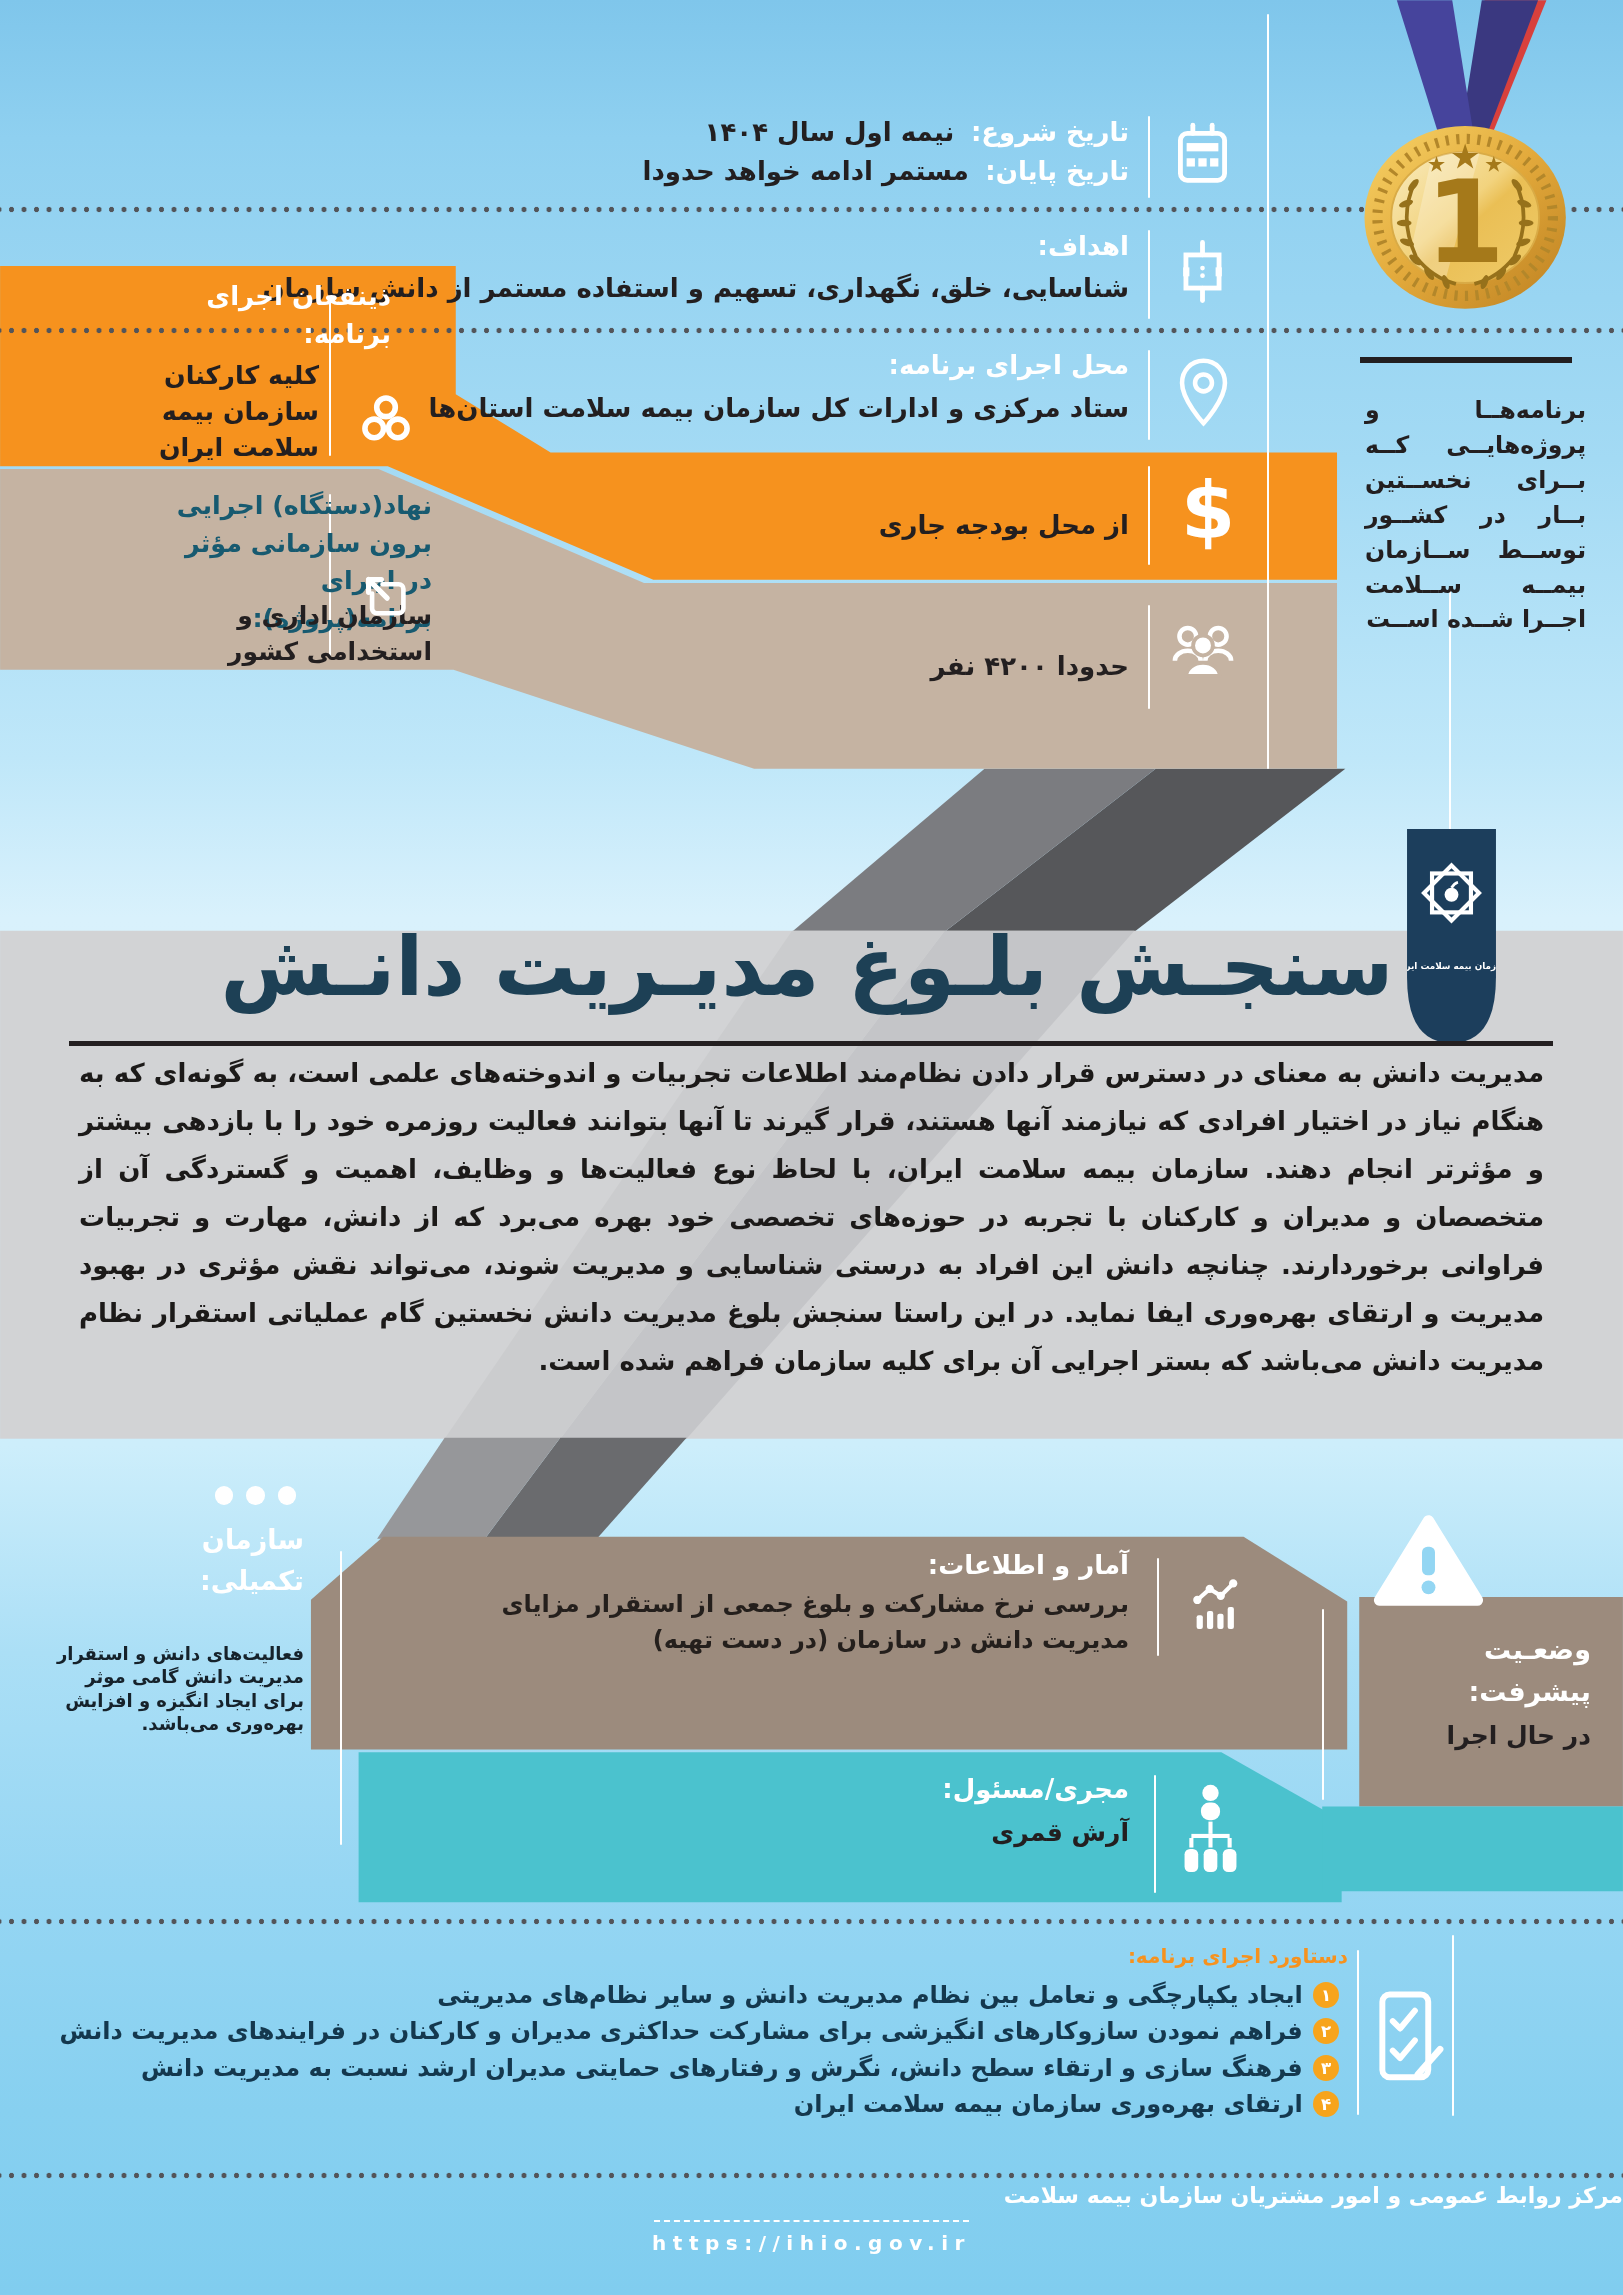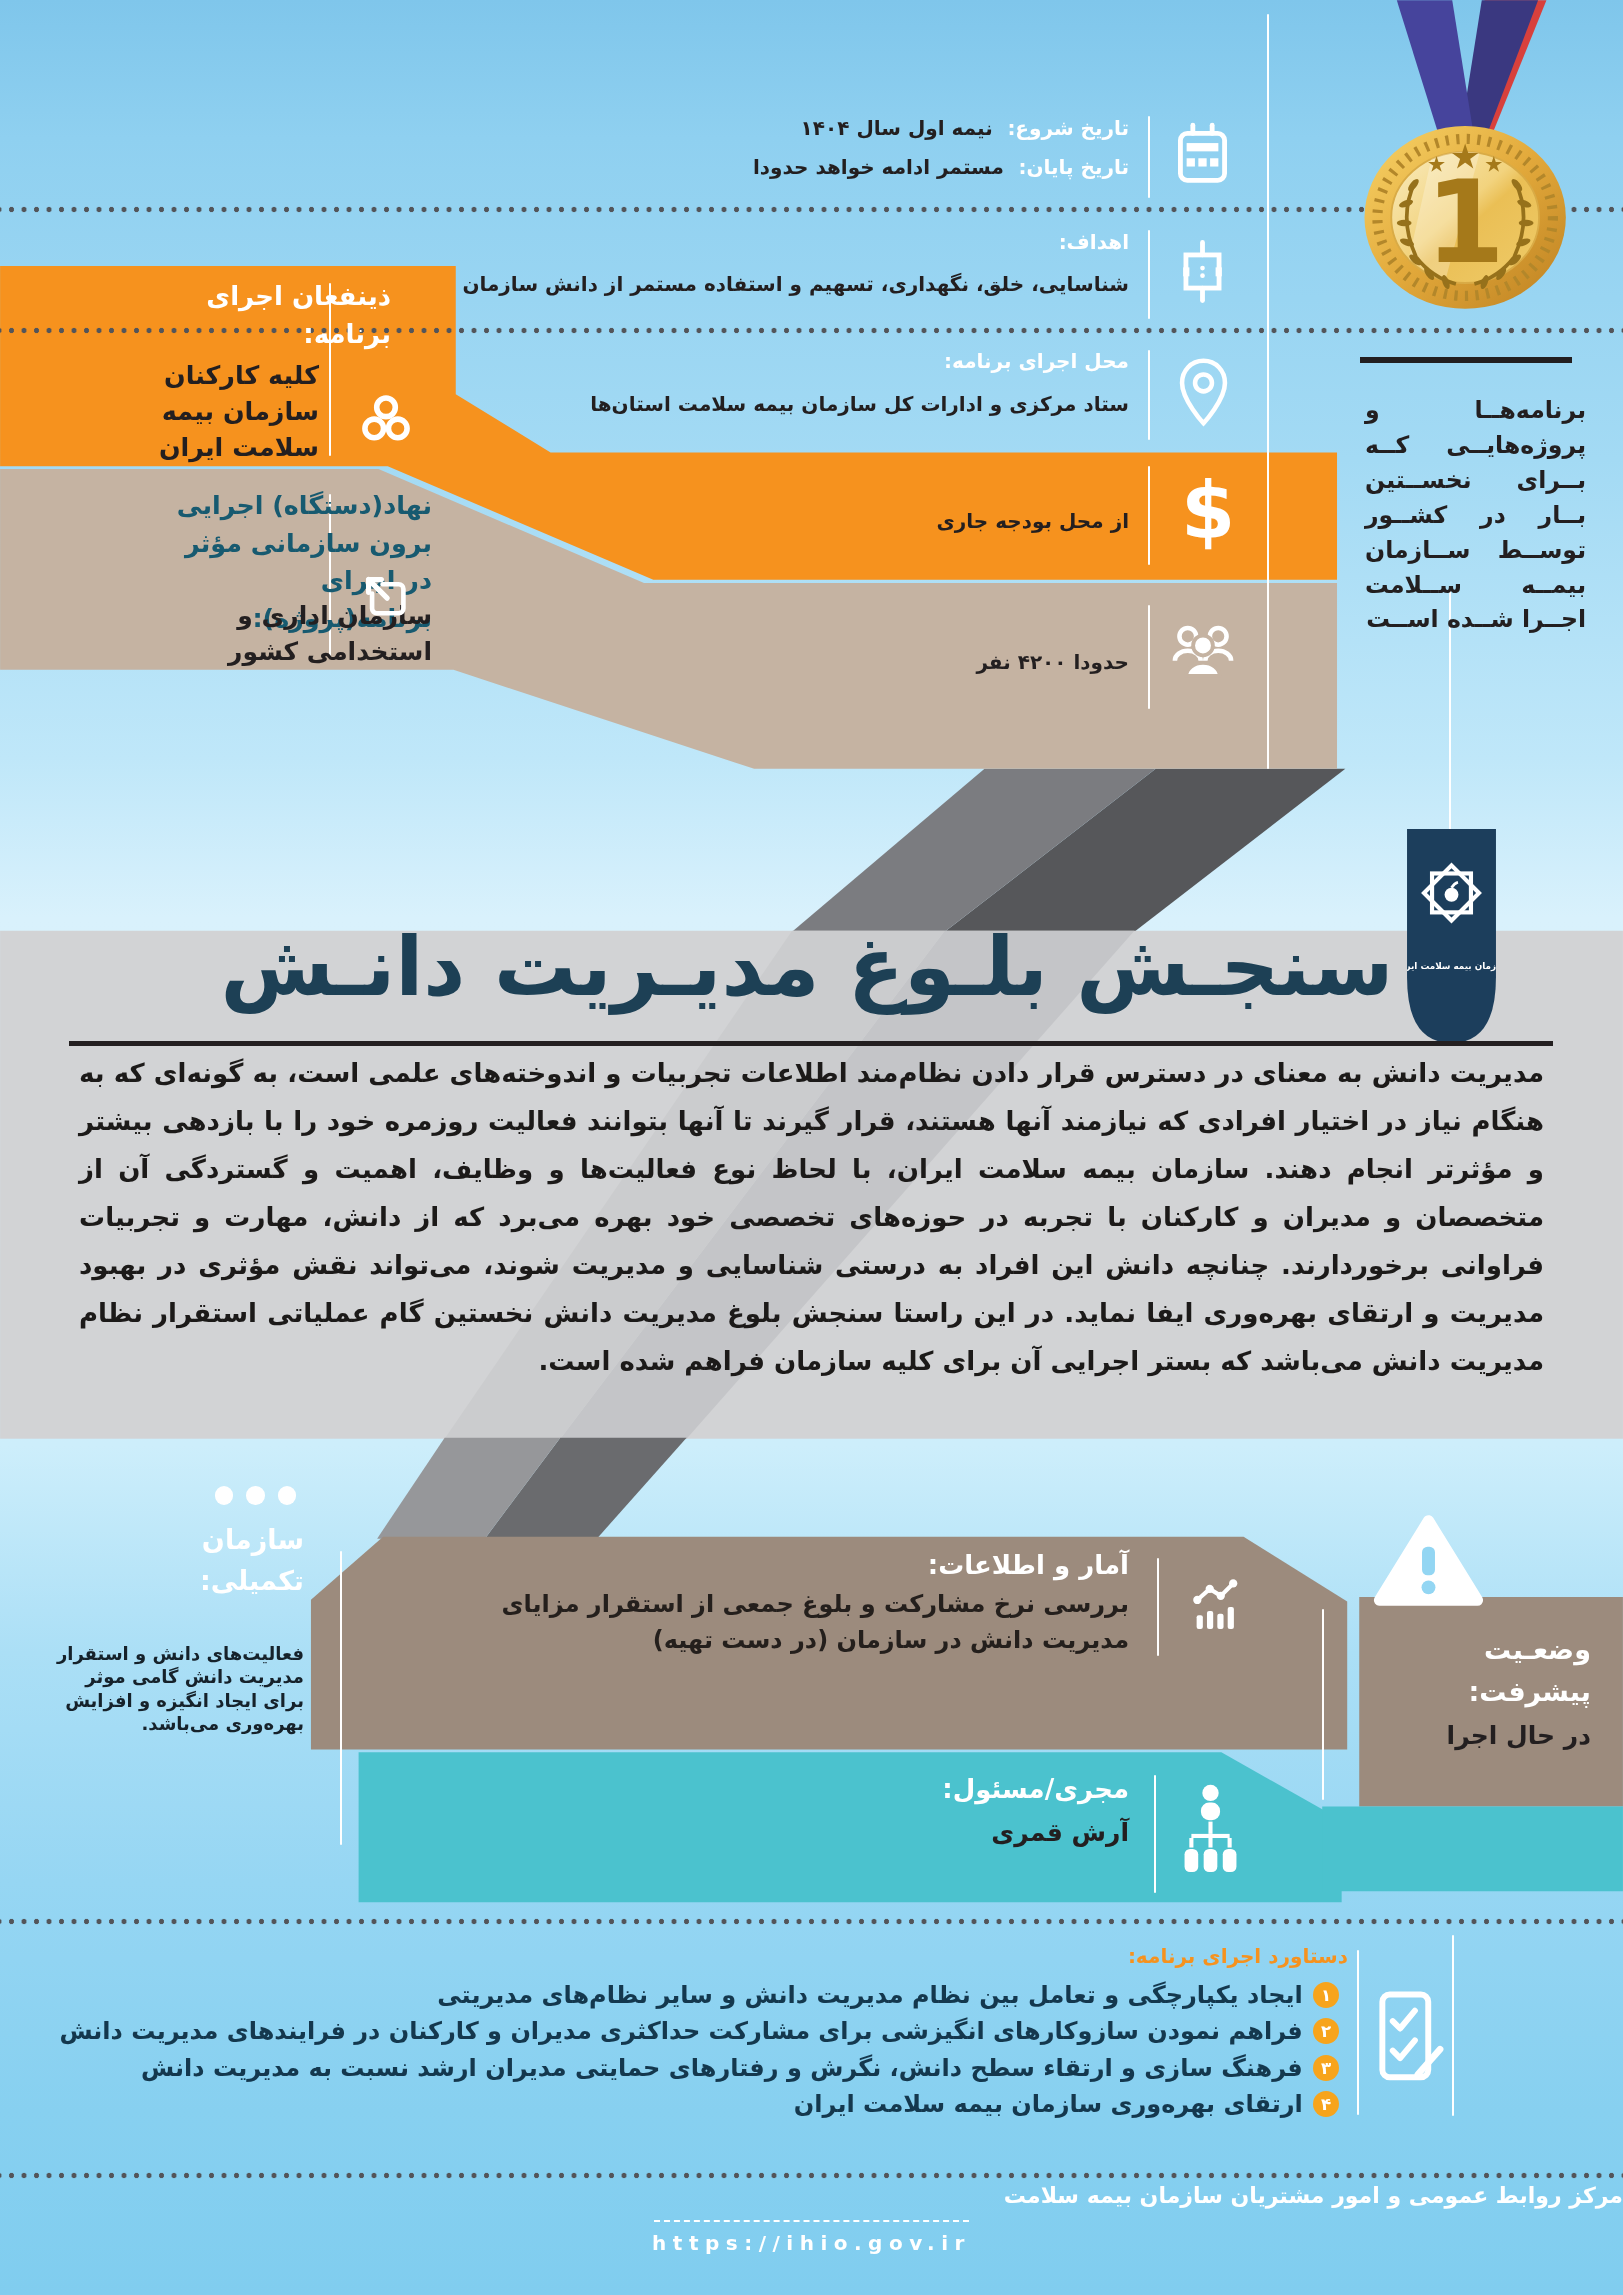--- a/index.html
+++ b/index.html
@@ -14,21 +14,21 @@
   
   .dotline{position:absolute;height:6.5px;left:0;width:1623px;z-index:2;
     background-image:radial-gradient(circle,#53555a 2.3px,rgba(0,0,0,0) 2.6px);
     background-size:12.5px 6.5px;background-repeat:repeat-x;background-position:center;}
   .vline{position:absolute;width:2.3px;background:#fff;z-index:4;border-radius:1.4px;}
   
   .t{position:absolute;z-index:6;direction:rtl;line-height:1.45;}
   .lab{color:#ffffff;font-weight:700;}
   .val{color:#231f20;font-weight:600;}
   .teal-lab{color:#175a70;font-weight:700;}
-  .row-line{font-size:20px;white-space:nowrap;text-align:right;}
+  .row-line{font-size:26px;white-space:nowrap;text-align:right;}
   .row-line .lab{margin-left:8.3px;}
   .icon{position:absolute;z-index:6;}
   .sidebar-note{top:393px;right:37px;width:221px;font-size:23.6px;font-weight:700;
      color:#231f20;text-align:justify;line-height:1.48;}
   .black-rule{position:absolute;left:1360px;top:357px;width:212px;height:6px;background:#231f20;z-index:6;}
   .main-title{top:908px;left:176px;right:185px;text-align:center;font-size:82px;
      font-weight:800;color:#1d4055;white-space:nowrap;z-index:6;}
   .title-rule{position:absolute;left:69px;top:1041px;width:1484px;height:4.6px;background:#231f20;z-index:6;}
   .paragraph{top:1049px;right:79px;left:79px;font-size:26px;font-weight:700;color:#1c1a19;
      line-height:48px;text-align:justify;z-index:6;}

